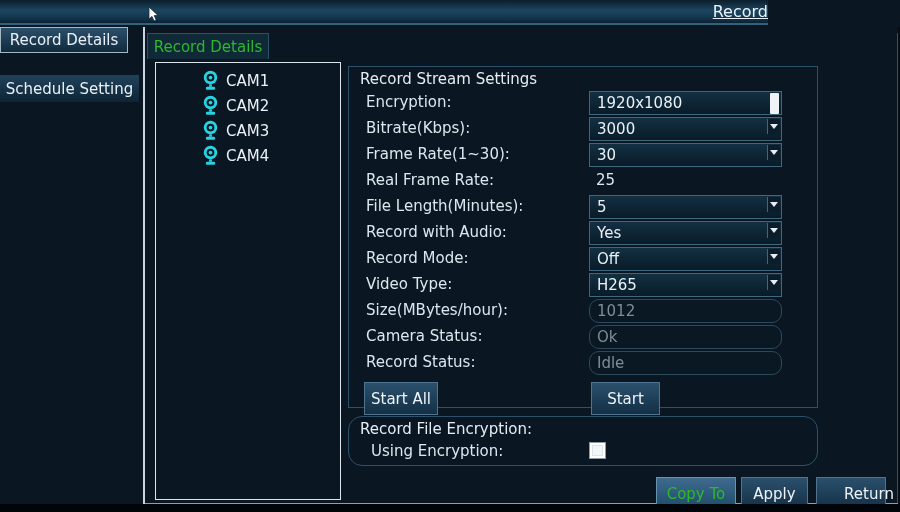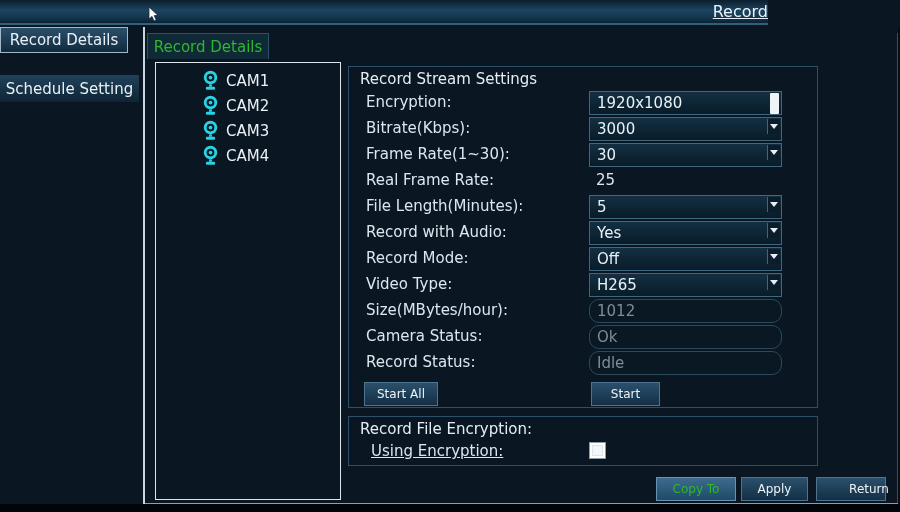--- a/index.html
+++ b/index.html
@@ -33,48 +33,48 @@
          background:#0f2937; border:1px solid #2c5068; border-bottom:none;
          color:#2eb82e; font-size:15px; display:flex; align-items:center; justify-content:center; }
 
   .camlist { position:absolute; left:155px; top:62px; width:186px; height:438px;
              border:1px solid #dbe5eb; padding-top:5px;padding-left:39px; }
   .cam-item { display:flex; align-items:center; height:25px; padding-left:7px; font-size:15px; color:#eaf1f6; }
   .cam-icon { width:17px; height:21px; margin-right:7px; display:inline-flex; }
 
   .group { position:absolute; border:1px solid #2c5068; }
   #group-stream { left:348px; top:66px; width:470px; height:342px; }
-  #group-enc    { left:348px; top:416px; width:470px; height:50px; }
+  #group-enc    { left:348px; top:416px; width:470px; height:50px;border-radius:14px; }
   .group-title { position:absolute; left:11px; top:3px; font-size:15px; color:#e4edf3; }
 
   .srow  { position:absolute; left:0; width:100%; height:26px; }
   .slbl  { position:absolute; left:17px; top:2px; font-size:15px; color:#dce6ee; }
   .sfield { position:absolute; left:240px; top:0; width:193px; height:24px;
             border:1px solid #3e6780; background:linear-gradient(180deg,#123042 0%,#0a1c2a 95%); }
   .fval  { position:absolute; left:7px; top:2px; font-size:15px; color:#eaf1f6; white-space:nowrap; }
   .sfield.disabled { border-color:#2b4a5c; background:#0a1824;border-radius:10px; }
   .sfield.disabled .fval { color:#7e8d97; }
   .sstatic { position:absolute; left:247px; top:2px; font-size:15px; color:#dce6ee; }
   .arrowbtn { position:absolute; right:1px; top:1px; width:13px; height:15px; background:#0b1c2a;
               border-left:1px solid #3e6780; display:flex; align-items:center; justify-content:center; }
   .tri { width:0; height:0; border-left:4px solid transparent; border-right:4px solid transparent;
          border-top:5px solid #e8eff4; }
   .thumb { position:absolute; right:2px; top:1px; width:9px; height:21px; background:#eef3f6; border-radius:1px; }
 
-  .btn { position:absolute; height:24px; border:1px solid #4e7490;
-         background:linear-gradient(180deg,#2b506c 0%,#132f45 100%); color:#edf3f7; font-size:12px;
+  .btn { position:absolute; height:33px; border:1px solid #4e7490;
+         background:linear-gradient(180deg,#2b506c 0%,#132f45 100%); color:#edf3f7; font-size:15px;
          display:flex; align-items:center; justify-content:center; cursor:default; }
   #btn-start-all { left:15px;  top:315px; width:74px; }
   #btn-start     { left:242px; top:315px; width:69px; }
   #btn-copy-to { left:656px; top:477px; width:80px; color:#2eb82e;
                  background:linear-gradient(180deg,#3e6b8e 0%,#1f4a68 100%); border-color:#6792b2; }
   #btn-apply  { left:741px; top:477px; width:67px; }
   #btn-return { left:816px; top:477px; width:70px;padding-left:36px; }
 
-  .enc-label { position:absolute; left:22px; top:25px; font-size:15px; color:#dce6ee;text-decoration:underline; }
+  .enc-label { position:absolute; left:22px; top:25px; font-size:15px; color:#dce6ee; }
   .checkbox  { position:absolute; left:240px; top:25px; width:17px; height:17px;
                background:#f3f7f9; border:1px solid #8b9ba5;
                box-shadow:inset 0 0 0 2px #ffffff, inset 0 0 0 3px #dde5ea; }
 </style>
 </head>
 <body>
 
 <div class="screen">
 
 

